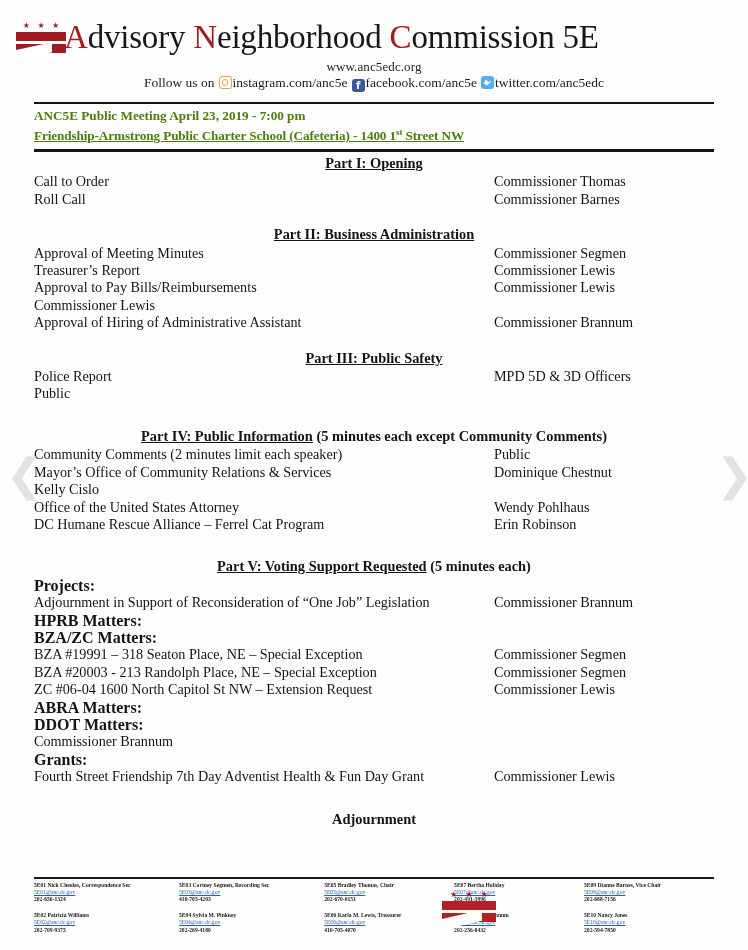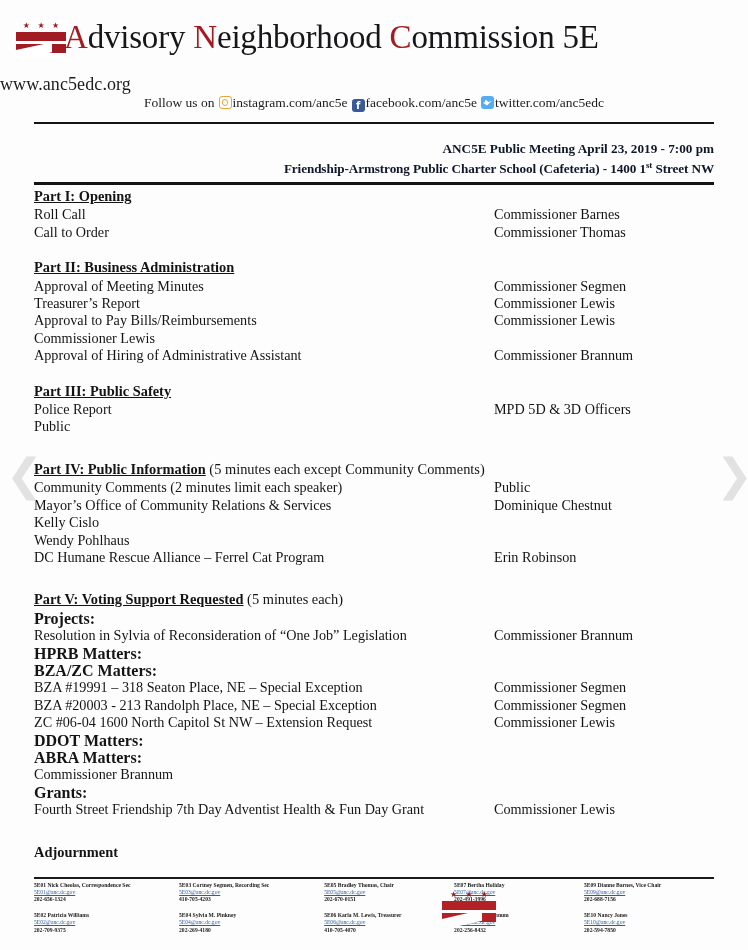--- a/index.html
+++ b/index.html
@@ -93,24 +93,24 @@
     font-size: 33px;
     font-weight: 400;
     letter-spacing: -0.2px;
     color: #17171a;
     white-space: nowrap;
     line-height: 42px;
   }
   h1.org-title .cap { color: #a41c22; }
 
   .website {
-    text-align: left;
-    font-size: 18px;
+    text-align: center;
+    font-size: 13px;
     color: #1c1c1c;
-    margin-top: 16px;
+    margin-top: 1px;
     letter-spacing: .1px;
   }
   .social-row {
     text-align: center;
     font-size: 13.5px;
     color: #1c1c1c;
     margin-top: 0;
     white-space: nowrap;
   }
   .social-row .ico {
@@ -157,44 +157,45 @@
   }
   .rule-double {
     margin: 3px 34px 0 34px;
     border-top: 2.2px solid #141414;
     border-bottom: 1.2px solid #141414;
     height: 3px;
   }
 
   
   .meeting-head {
-    text-align: right;
+    text-align: left;
     font-weight: bold;
     font-size: 13.2px;
     line-height: 17px;
-    color: #0f172a;
-    padding: 16px 34px 2px 34px;
-  }
-  .meeting-head .line2 { letter-spacing: -.1px; }
+    color: #4d7c0f;
+    padding: 3px 34px 2px 34px;
+  }
+  .meeting-head .line2 { letter-spacing: -.1px; text-decoration: underline; }
 
   
   .body {
     padding: 0 34px;
     font-size: 14.2px;
     color: #141414;
     line-height: 17.4px;
   }
   .part-head {
     font-weight: bold;
     font-size: 14.4px;
     margin-top: 3px;
     margin-bottom: 1px;
+    text-align: center;
   }
   .part-head .u { text-decoration: underline; }
-  .part-head .note { font-weight: normal; text-decoration: none; }
+  .part-head .note { font-weight: bold; text-decoration: none; }
   .sub-head {
     font-weight: bold;
     font-size: 16px;
   }
   .row {
     display: flex;
     align-items: baseline;
   }
   .row .item {
     flex: 0 0 460px;
@@ -291,27 +292,27 @@
     </div>
   </div>
 
   <div class="rule-double"></div>
 
   <div class="body">
 
     <div class="part-head"><span class="u">Part I:  Opening</span></div>
     <div>
       <div class="row">
+        <span class="item">Call to Order</span>
+        <span class="who">Commissioner Thomas</span>
+      </div>
+      <div class="row">
         <span class="item">Roll Call</span>
         <span class="who">Commissioner Barnes</span>
       </div>
-      <div class="row">
-        <span class="item">Call to Order</span>
-        <span class="who">Commissioner Thomas</span>
-      </div>
     </div>
 
     <div class="gap"></div>
 
     <div class="part-head"><span class="u">Part II:  Business Administration</span></div>
     <div>
       <div class="row">
         <span class="item">Approval of Meeting Minutes</span>
         <span class="who">Commissioner Segmen</span>
       </div>
@@ -354,55 +355,56 @@
         <span class="who">Public</span>
       </div>
       <div class="row">
         <span class="item">Mayor’s Office of Community Relations &amp; Services</span>
         <span class="who">Dominique Chestnut</span>
       </div>
       <div class="row">
         <span class="who">Kelly Cislo</span>
       </div>
       <div class="row">
+        <span class="item">Office of the United States Attorney</span>
         <span class="who">Wendy Pohlhaus</span>
       </div>
       <div class="row">
         <span class="item">DC Humane Rescue Alliance – Ferrel Cat Program</span>
         <span class="who">Erin Robinson</span>
       </div>
     </div>
 
     <div class="gap-lg"></div>
 
     <div class="part-head"><span class="u">Part V:  Voting Support Requested</span><span class="note"> (5 minutes each)</span></div>
 
     <div class="sub-head">Projects:</div>
     <div class="row">
-      <span class="item">Resolution in Sylvia of Reconsideration of “One Job” Legislation</span>
+      <span class="item">Adjournment in Support of Reconsideration of “One Job” Legislation</span>
       <span class="who">Commissioner Brannum</span>
     </div>
 
     <div class="sub-head">HPRB Matters:</div>
     <div class="sub-head">BZA/ZC Matters:</div>
     <div class="row">
       <span class="item">BZA #19991 – 318 Seaton Place, NE – Special Exception</span>
       <span class="who">Commissioner Segmen</span>
     </div>
     <div class="row">
       <span class="item">BZA #20003 - 213 Randolph Place, NE – Special Exception</span>
       <span class="who">Commissioner Segmen</span>
     </div>
     <div class="row">
       <span class="item">ZC #06-04       1600 North Capitol St NW – Extension Request</span>
       <span class="who">Commissioner Lewis</span>
     </div>
 
+    <div class="sub-head">ABRA Matters:</div>
     <div class="sub-head">DDOT Matters:</div>
-    <div class="sub-head">ABRA Matters:</div>
     <div class="row">
       <span class="who">Commissioner Brannum</span>
     </div>
 
     <div class="sub-head">Grants:</div>
     <div class="row">
       <span class="item">Fourth Street Friendship 7th Day Adventist Health &amp; Fun Day Grant</span>
       <span class="who">Commissioner Lewis</span>
     </div>
 

